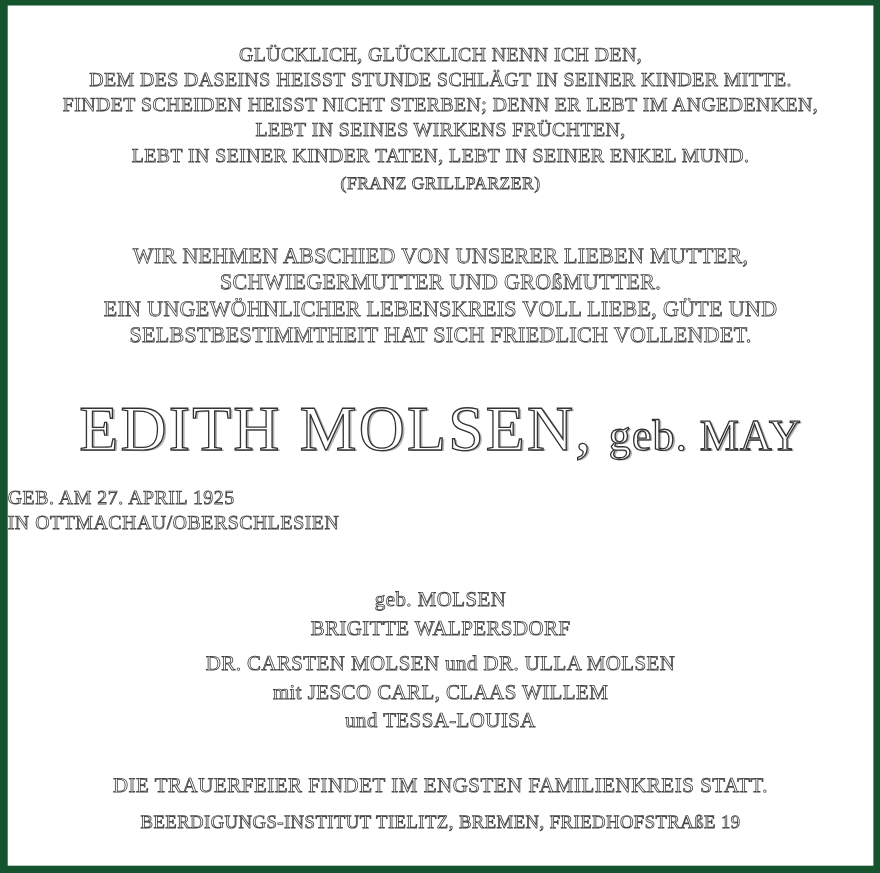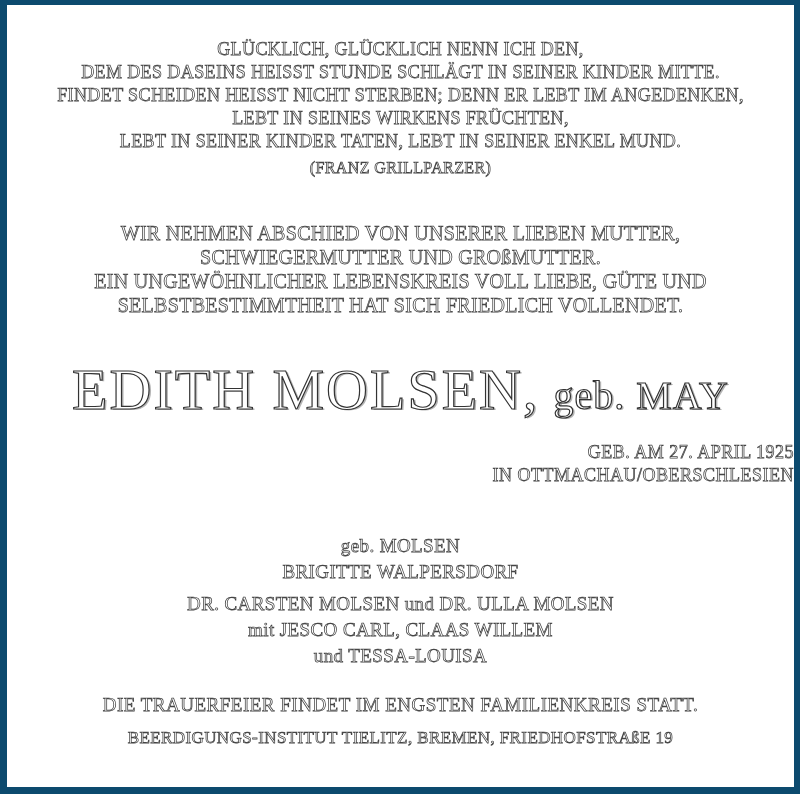--- a/index.html
+++ b/index.html
@@ -8,21 +8,21 @@
     width: 800px;
     height: 794px;
     overflow: hidden;
   }
   body { background: #000; }
 
   .frame {
     position: relative;
     width: 800px;
     height: 794px;
-    background: #0c4a6e;
+    background: #14532d;
   }
 
   .paper {
     position: absolute;
     top: 5px;
     left: 7px;
     right: 6px;
     bottom: 7px;
     background: #ffffff;
     text-align: center;
@@ -79,21 +79,21 @@
     margin-left: 14px;
   }
 
   .dates {
     margin-top: 14px;
     display: flex;
     width: 100%;
   }
   .date-col {
     flex: 1 1 50%;
-    text-align: right;
+    text-align: left;
   }
   .date-line {
     font-size: 18px;
     line-height: 23px;
     letter-spacing: 0.5px;
     white-space: nowrap;
   }
 
   .mourners { margin-top: 46px; }
   .mourner-line {
@@ -101,21 +101,21 @@
     line-height: 26px;
     letter-spacing: 0.4px;
     white-space: nowrap;
   }
   .mourner-group2 { margin-top: 6px; }
   .mourner-small {
     font-size: 16px;
     line-height: 26px;
   }
 
-  .footer { margin-top: 24px; }
+  .footer { margin-top: 34px; }
   .ceremony-line {
     font-size: 19px;
     letter-spacing: 0.5px;
     line-height: 24px;
     white-space: nowrap;
   }
   .institute-line {
     margin-top: 10px;
     font-size: 17px;
     letter-spacing: 0.4px;

